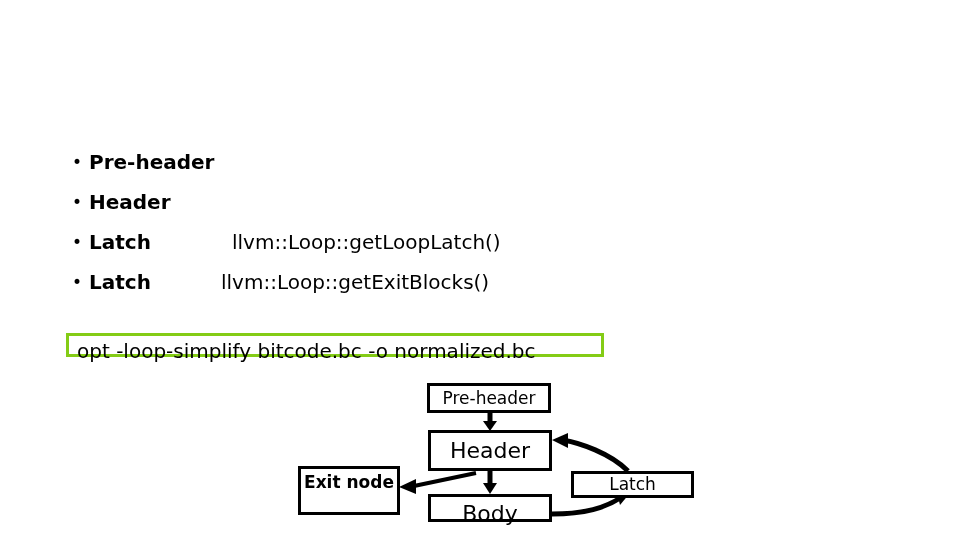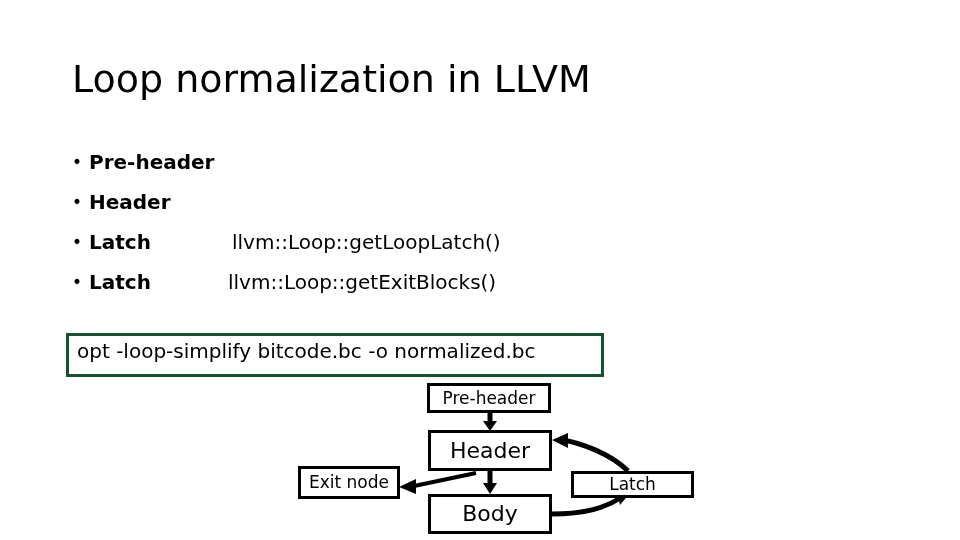--- a/index.html
+++ b/index.html
@@ -70,30 +70,30 @@
   .bullet-code {
     position: absolute;
     top: 0px;
     font-weight: 400;
     font-size: 20px;
     line-height: 40px;
   }
   .bullet-row.r0 .bullet-code { left: 156px; }
   .bullet-row.r1 .bullet-code { left: 156px; }
   .bullet-row.r2 .bullet-code { left: 160px; }
-  .bullet-row.r3 .bullet-code { left: 156px; }
+  .bullet-row.r3 .bullet-code { left: 149px; }
 
   
   #command-box {
     position: absolute;
     left: 66px;
     top: 333px;
     width: 538px;
-    height: 44px;
-    border: 3px solid #14532d;
+    height: 24px;
+    border: 3px solid #84cc16;
     box-sizing: border-box;
     background: #ffffff;
   }
   #command-text {
     position: absolute;
     left: 8px;
     top: 0px;
     height: 30px;
     line-height: 30px;
     font-size: 20px;
@@ -131,43 +131,43 @@
     line-height: 24px;
   }
   #node-header {
     left: 148px; top: 55px;
     width: 124px; height: 41px;
     font-size: 22px;
     line-height: 35px;
   }
   #node-exit {
     left: 18px; top: 91px;
-    width: 102px; height: 33px;
+    width: 102px; height: 49px;
     font-size: 17px;
     line-height: 27px;
+    font-weight: bold;
   }
   #node-latch {
     left: 291px; top: 96px;
     width: 123px; height: 27px;
     font-size: 17px;
     line-height: 21px;
   }
   #node-body {
     left: 148px; top: 119px;
-    width: 124px; height: 40px;
+    width: 124px; height: 28px;
     font-size: 22px;
     line-height: 34px;
   }
 </style>
 </head>
 <body>
 
 <div id="slide">
 
-  <div id="slide-title">Loop normalization in LLVM</div>
 
   <div id="bullet-list">
 
     <div class="bullet-row r0">
       <span class="bullet-mark">•</span>
       <span class="bullet-term">Pre-header</span>
     </div>
 
     <div class="bullet-row r1">
       <span class="bullet-mark">•</span>

